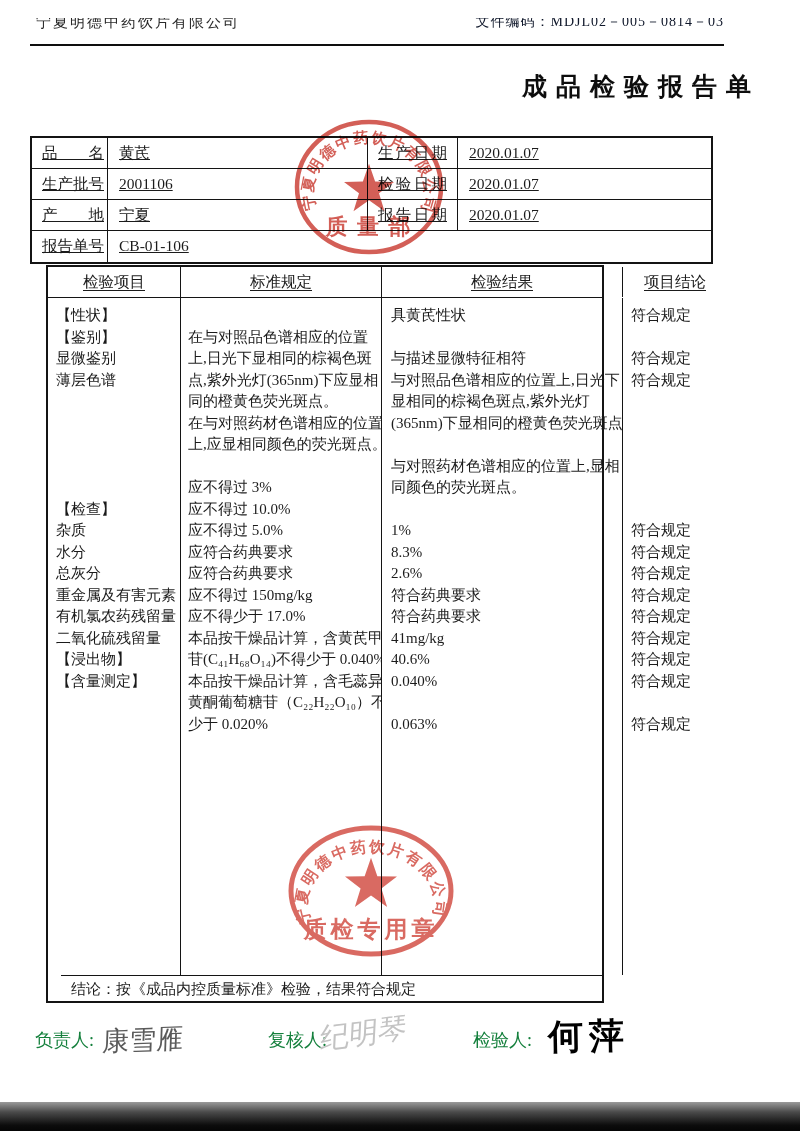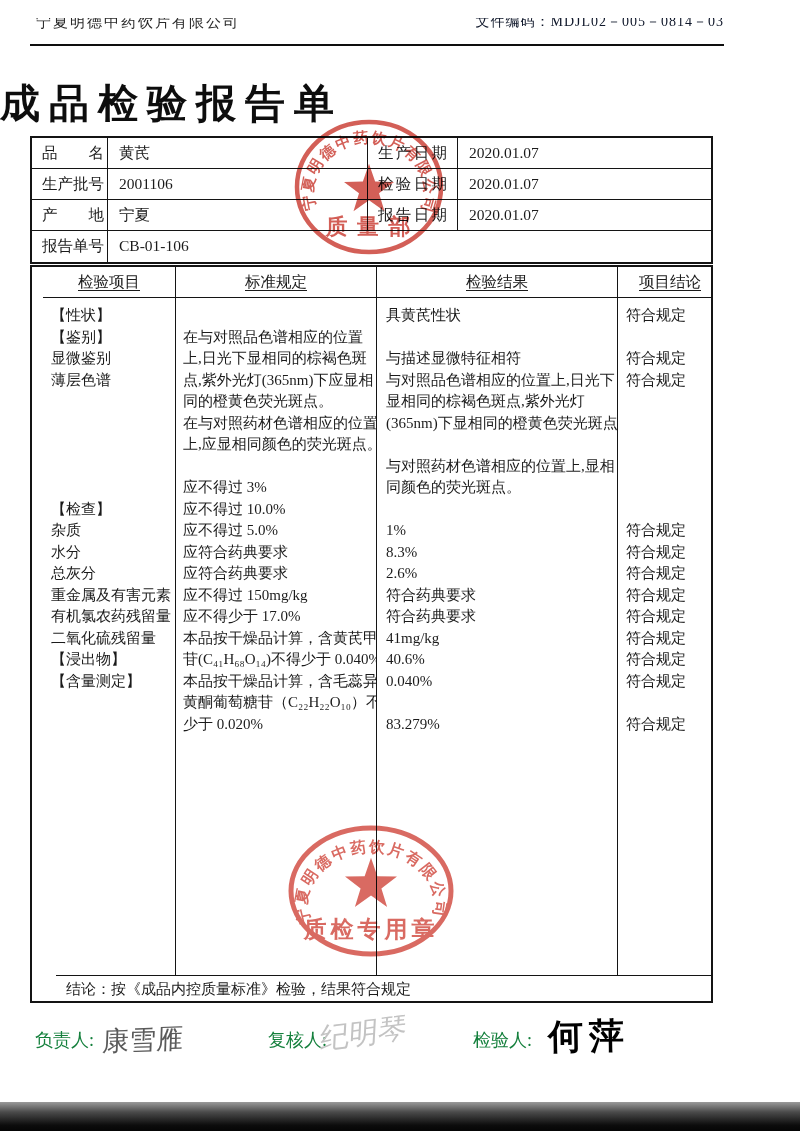--- a/index.html
+++ b/index.html
@@ -3,32 +3,32 @@
 <meta charset="utf-8">
 <style>
   html,body{margin:0;padding:0;background:#ffffff;}
   .page{position:relative;width:800px;height:1131px;background:#fff;overflow:hidden;
         font-family:"Liberation Serif","DejaVu Serif",serif;color:#1b1b1b;}
   
   .hdr-clip{position:absolute;top:18px;left:0;width:800px;height:15px;overflow:hidden;}
   .hdr-left{position:absolute;left:36px;top:-5px;font-size:15px;letter-spacing:2px;color:#2a2a2a;white-space:nowrap;}
   .hdr-right{position:absolute;right:76px;top:-5px;font-size:14px;letter-spacing:1px;color:#0f172a;white-space:nowrap;}
   .hdr-rule{position:absolute;top:44px;left:30px;width:694px;height:2px;background:#0e0e0e;}
-  .title{position:absolute;top:76px;left:0;width:760px;text-align:left;font-size:40px;font-weight:bold;letter-spacing:9px;color:#0d0d0d;}
+  .title{position:absolute;top:70px;left:0;width:760px;text-align:right;font-size:25px;font-weight:bold;letter-spacing:9px;color:#0d0d0d;}
   
   .info-table{position:absolute;left:30px;top:136px;width:683px;box-sizing:border-box;border:2px solid #141414;
               display:grid;grid-template-columns:76px 260px 90px 253px;grid-auto-rows:31px;font-size:15.5px;}
-  .ic{box-sizing:border-box;line-height:30px;white-space:nowrap;overflow:hidden;}
+  .ic{box-sizing:border-box;line-height:30px;white-space:nowrap;overflow:hidden;text-decoration:underline;}
   .br{border-right:1px solid #141414;} .bb{border-bottom:1px solid #141414;}
   .ilabel{padding:0 10px;text-align:justify;text-align-last:justify;}
   .ival{padding-left:11px;}
   .ispan{grid-column:2/5;}
   
-  .main-table{position:absolute;left:30px;top:265px;width:683px;height:738px;box-sizing:border-box;
-              border:2px solid #141414;padding-left:11px;}
+  .main-table{position:absolute;left:46px;top:265px;width:558px;height:738px;box-sizing:border-box;
+              border:2px solid #141414;}
   .mt-head{display:grid;grid-template-columns:133px 201px 241px 104px;height:30px;border-bottom:1px solid #141414;}
   .mh{box-sizing:border-box;text-align:center;line-height:29px;font-size:15.5px;}
   .mh span{text-decoration:underline;text-underline-offset:3px;}
   .mt-body{display:grid;grid-template-columns:133px 201px 241px 104px;height:677px;}
   .bcol{box-sizing:border-box;padding-top:7px;overflow:hidden;}
   .bcol.c0{padding-left:8px;} .bcol.c1{padding-left:7px;} .bcol.c2{padding-left:9px;} .bcol.c3{padding-left:8px;}
   .bline{height:21.5px;line-height:21.5px;font-size:15px;white-space:nowrap;}
   .mt-concl{height:27px;border-top:1px solid #141414;line-height:26px;font-size:15px;padding-left:10px;margin-left:13px;}
   
   .stamp{position:absolute;mix-blend-mode:multiply;opacity:.8;}
@@ -141,21 +141,21 @@
           <div class="bline"></div>
           <div class="bline">1%</div>
           <div class="bline">8.3%</div>
           <div class="bline">2.6%</div>
           <div class="bline">符合药典要求</div>
           <div class="bline">符合药典要求</div>
           <div class="bline">41mg/kg</div>
           <div class="bline">40.6%</div>
           <div class="bline">0.040%</div>
           <div class="bline"></div>
-          <div class="bline">83.279%</div>
+          <div class="bline">0.063%</div>
           <div class="bline"></div>
           <div class="bline"></div>
         </div>
       <div class="bcol c3">
           <div class="bline">符合规定</div>
           <div class="bline"></div>
           <div class="bline">符合规定</div>
           <div class="bline">符合规定</div>
           <div class="bline"></div>
           <div class="bline"></div>

